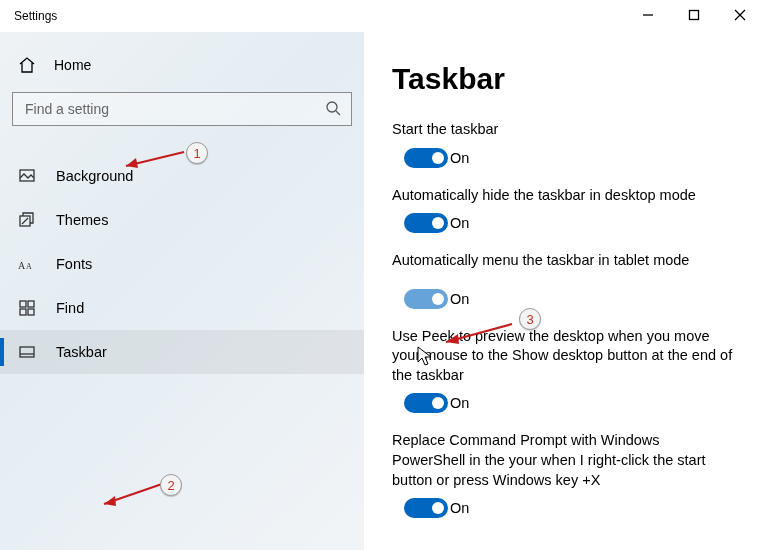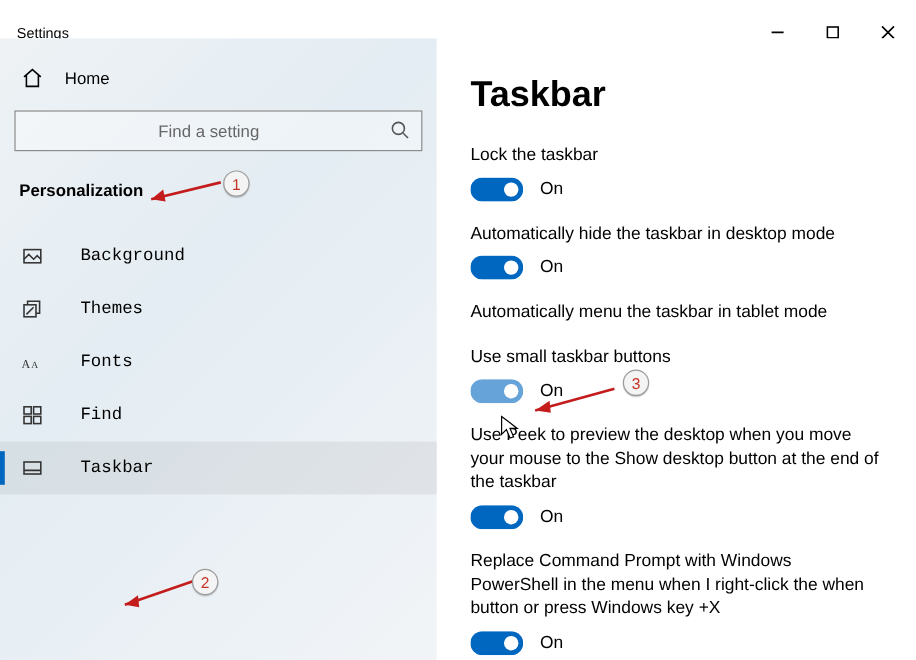--- a/index.html
+++ b/index.html
@@ -8,21 +8,21 @@
     width: 763px; height: 550px;
     font-family: "Segoe UI", Arial, sans-serif;
     font-size: 14px;
     color: #000;
     background: #fff;
     overflow: hidden;
     position: relative;
   }
   
   .titlebar {
-    position: absolute; top: 12px; left: 0; right: 0;
+    position: absolute; top: 0; left: 0; right: 0;
     height: 32px;
     display: flex; align-items: center;
   }
   .titlebar .title {
     padding-left: 14px; font-size: 12px;
   }
   .win-controls {
     position: absolute; top: 0; right: 0;
     display: flex;
   }
@@ -61,21 +61,21 @@
   .search-wrap { padding: 6px 12px 10px 12px; }
   .search {
     display: flex; align-items: center;
     height: 34px;
     border: 1px solid #8b8b8b;
     background: rgba(255,255,255,0.35);
     padding: 0 10px;
   }
   .search input {
     flex: 1; border: none; outline: none; background: transparent;
-    font-size: 14px; color: #555; text-align: center;
+    font-size: 14px; color: #555;
   }
   .search input::placeholder { color: #666; }
   .search .sicon { color: #555; }
 
   .category {
     font-weight: 600; font-size: 14px;
     padding: 14px 16px 8px 16px;
   }
 
   .nav-list { margin-top: 18px; }
@@ -87,29 +87,29 @@
   }
   .nav-item.selected {
     background: rgba(0,0,0,0.06);
   }
   .nav-item.selected::before {
     content: "";
     position: absolute; left: 0; top: 8px; bottom: 8px;
     width: 4px; background: #0067c0;
   }
   .nav-item .icon { width: 22px; display:flex; justify-content:center; color:#333;}
-  .nav-item .label { margin-left: 29px; font-size: 14.5px; font-family: Liberation Mono, monospace; }
+  .nav-item .label { margin-left: 18px; font-size: 14.5px; }
 
   
   .page-title {
     font-size: 30px; font-weight: 600; margin: 6px 0 24px 0;
   }
   .setting { margin-bottom: 18px; }
   .setting .caption { font-size: 14.5px; margin-bottom: 8px; line-height: 1.35;}
-  .toggle-row { display: flex; align-items: center; gap: 14px; }
+  .toggle-row { display: flex; align-items: center; gap: 2px; margin-left: 12px; }
   .toggle {
     width: 44px; height: 20px; border-radius: 10px;
     position: relative;
     border: 1px solid transparent;
     display:inline-block;
   }
   .toggle.on { background: #0067c0; }
   .toggle.on::after {
     content: ""; position: absolute; right: 3px; top: 3px;
     width: 12px; height: 12px; border-radius: 50%; background: #fff;
@@ -187,21 +187,20 @@
         <input type="text" placeholder="Find a setting" style="">
         <span class="sicon">
           <svg width="16" height="16" viewBox="0 0 16 16">
               <circle cx="7" cy="7" r="5"></circle>
               <line x1="11" y1="11" x2="15" y2="15"></line>
             </svg>
         </span>
       </div>
     </div>
 
-    <div class="category">Personalization</div>
 
     <div class="nav-list">
       <div class="nav-item">
         <span class="icon">
           <svg width="18" height="18" viewBox="0 0 18 18">
               <rect x="2" y="3" width="14" height="11"></rect>
               <path d="M2 11 L6 7 L10 11 L13 8 L16 11"></path>
             </svg>
         </span>
         <span class="label">Background</span>
@@ -245,52 +244,51 @@
         </span>
         <span class="label">Taskbar</span>
       </div>
     </div>
   </div>
 
   <div class="main">
     <div class="page-title">Taskbar</div>
     <div id="settings-container">
         <div class="setting">
-          <div class="caption">Lock the taskbar</div>
+          <div class="caption">Start the taskbar</div>
           <div class="toggle-row">
             <span class="toggle on"></span>
             <span class="toggle-label">On</span>
           </div>
         </div>
         <div class="setting">
           <div class="caption">Automatically hide the taskbar in desktop mode</div>
           <div class="toggle-row">
             <span class="toggle on"></span>
             <span class="toggle-label">On</span>
           </div>
         </div>
         <div class="setting">
           <div class="caption">Automatically menu the taskbar in tablet mode</div>
         </div>
         <div class="setting">
-          <div class="caption">Use small taskbar buttons</div>
           <div class="toggle-row">
             <span class="toggle on faded"></span>
             <span class="toggle-label">On</span>
           </div>
         </div>
         <div class="setting">
           <div class="caption">Use Peek to preview the desktop when you move your mouse to the Show desktop button at the end of the taskbar</div>
           <div class="toggle-row">
             <span class="toggle on"></span>
             <span class="toggle-label">On</span>
           </div>
         </div>
         <div class="setting">
-          <div class="caption">Replace Command Prompt with Windows PowerShell in the menu when I right-click the when button or press Windows key +X</div>
+          <div class="caption">Replace Command Prompt with Windows PowerShell in the your when I right-click the start button or press Windows key +X</div>
           <div class="toggle-row">
             <span class="toggle on"></span>
             <span class="toggle-label">On</span>
           </div>
         </div>
       </div>
   </div>
 </div>
 
 <svg class="annot arrow" style="left:112px; top:146px;" width="80" height="30">

